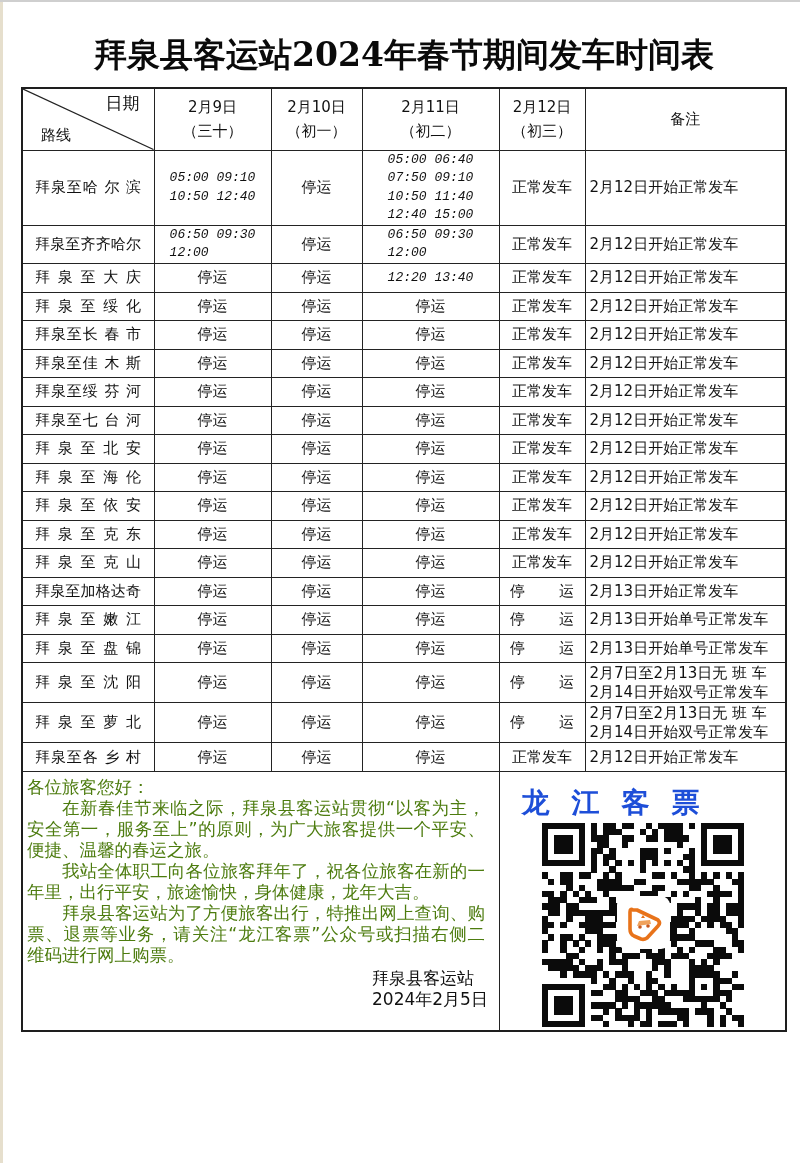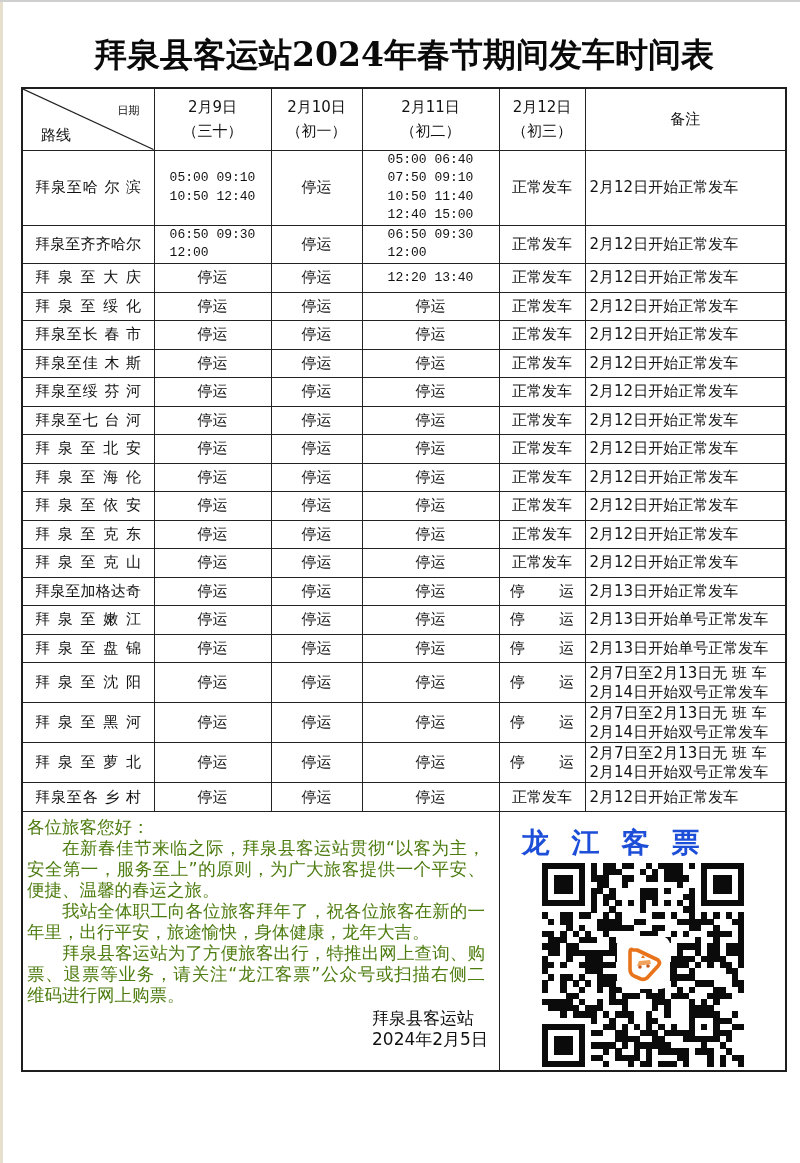--- a/index.html
+++ b/index.html
@@ -31,38 +31,38 @@
   tr.h-head { height: 62px; }
   tr.h-75 { height: 75px; }
   tr.h-38 { height: 38px; }
   tr.h-29 { height: 29px; }
   tr.h-28 { height: 28.5px; padding-left: 12px; }
   tr.h-40 { height: 40px; }
   tr.h-bottom { height: 259px; }
 
   .diag-cell { position: relative; }
   .diag-cell svg { position: absolute; left: 0; top: 0; width: 100%; height: 100%; }
-  .lbl-date { position: absolute; top: 14px; right: 14px; font-size: 11px; }
+  .lbl-date { position: absolute; top: 3px; right: 14px; font-size: 17px; }
   .lbl-route { position: absolute; bottom: 5px; left: 18px; font-size: 15px; }
 
   .hcell { text-align: center; line-height: 24px; }
   .hcell .ln { display: block; }
 
   .rt { padding-left: 12px !important; }
   .route {
     display: block; width: 106px; white-space: nowrap;
     text-align: justify; text-align-last: justify;
   }
   .c { text-align: center; }
   .times {
     display: inline-block; text-align: left;
     font-family: "Liberation Mono", "DejaVu Sans Mono", monospace;
     font-size: 13px; line-height: 18.5px;
   }
-  .times .ln { display: block; white-space: pre; }
+  .times .ln { display: block; white-space: pre; font-style: italic; }
   .spread {
     display: inline-block; width: 64px; white-space: nowrap;
     text-align: justify; text-align-last: justify;
   }
   .rmk { padding-left: 4px !important; line-height: 19px; white-space: nowrap; }
   .rmk .ln { display: block; }
   .rmk2 .ln { width: 172px; text-align: justify; text-align-last: justify; }
 
   .notice-cell { position: relative; vertical-align: top !important; }
   .notice {
@@ -334,33 +334,20 @@
     <td class="c"><span>停运</span></td>
     <td class="c"><span class="spread">停 运</span></td>
     <td class="rmk">
           <span class="ln">2月13日开始单号正常发车</span>
         </td>
   </tr>
 
   <tr class="h-40">
     <td class="rt">
           <span class="route">拜 泉 至 沈 阳</span>
-        </td>
-    <td class="c"><span>停运</span></td>
-    <td class="c"><span>停运</span></td>
-    <td class="c"><span>停运</span></td>
-    <td class="c"><span class="spread">停 运</span></td>
-    <td class="rmk rmk2">
-          <span class="ln">2月7日至2月13日无 班 车</span>
-          <span class="ln">2月14日开始双号正常发车</span>
-        </td>
-  </tr>
-  <tr class="h-40">
-    <td class="rt">
-          <span class="route">拜 泉 至 黑 河</span>
         </td>
     <td class="c"><span>停运</span></td>
     <td class="c"><span>停运</span></td>
     <td class="c"><span>停运</span></td>
     <td class="c"><span class="spread">停 运</span></td>
     <td class="rmk rmk2">
           <span class="ln">2月7日至2月13日无 班 车</span>
           <span class="ln">2月14日开始双号正常发车</span>
         </td>
   </tr>

